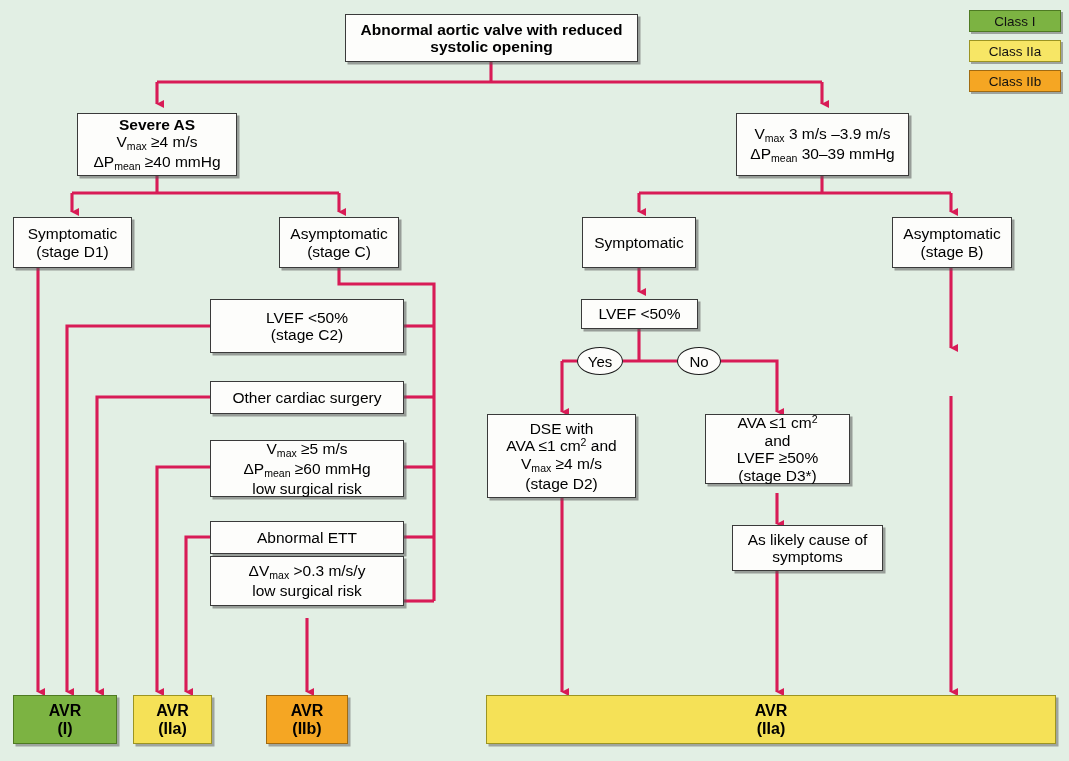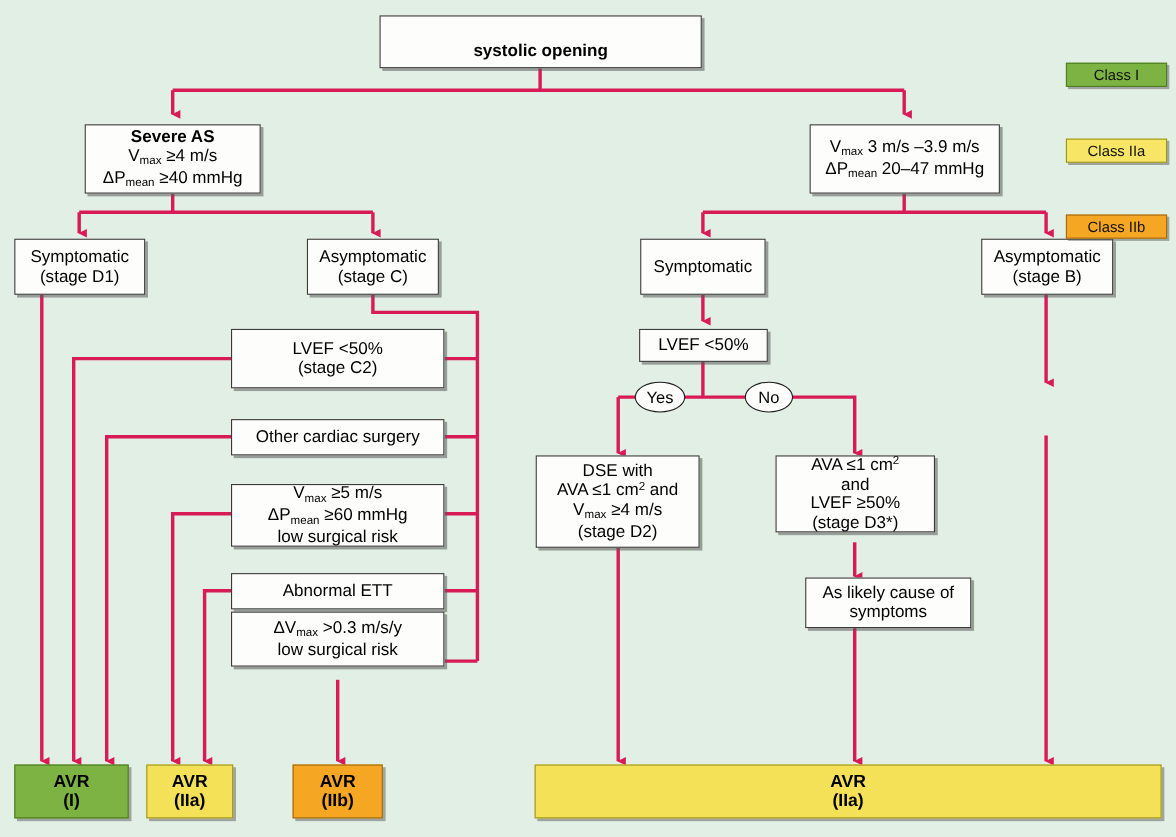--- a/index.html
+++ b/index.html
@@ -52,21 +52,20 @@
   .term.c2b{background:#f5a623;border-color:#a06a11;}
 
   .legend{position:absolute;right:8px;top:10px;z-index:10;}
   .legend .li{
     box-sizing:border-box;
     width:92px;height:22px;margin-bottom:8px;
     display:flex;align-items:center;justify-content:center;
     font-size:13.5px;font-weight:normal;color:#111;
     border:1.3px solid #4a4a26;
     box-shadow:2px 2px 0 rgba(90,90,90,.5);
-    margin-top:47px;
   }
   .legend .li.l1{background:#7cb342;border-color:#4e7a22;}
   .legend .li.l2{background:#f7e665;border-color:#9c9422;}
   .legend .li.l3{background:#f5a623;border-color:#a06a11;}
 
   sub{font-size:.68em;vertical-align:-0.28em;letter-spacing:0;}
   sup{font-size:.68em;vertical-align:0.45em;}
   .nw{white-space:nowrap;}
 </style>
 </head>
@@ -145,37 +144,37 @@
     <div class="li l2">
       <span>Class IIa</span>
     </div>
     <div class="li l3">
       <span>Class IIb</span>
     </div>
   </div>
 
   <div class="node bold" style="left:345px;top:14px;width:293px;height:48px;">
     <div class="txt">
-      <br>
+      <span>Abnormal aortic valve with reduced</span><br>
       <span>systolic opening</span>
     </div>
   </div>
 
   <div class="node" style="left:77px;top:113px;width:160px;height:63px;">
     <div class="txt">
       <span class="hd">Severe AS</span>
       <span class="nw"><span>V</span><sub>max</sub><span> ≥4 m/s</span></span><br>
       <span class="nw"><span>ΔP</span><sub>mean</sub><span> ≥40 mmHg</span></span>
     </div>
   </div>
 
   <div class="node" style="left:736px;top:113px;width:173px;height:63px;">
     <div class="txt">
       <span class="nw"><span>V</span><sub>max</sub><span> 3 m/s –3.9 m/s</span></span><br>
-      <span class="nw"><span>ΔP</span><sub>mean</sub><span> 20–47 mmHg</span></span>
+      <span class="nw"><span>ΔP</span><sub>mean</sub><span> 30–39 mmHg</span></span>
     </div>
   </div>
 
   <div class="node" style="left:13px;top:217px;width:119px;height:51px;">
     <div class="txt">
       <span>Symptomatic</span><br>
       <span>(stage D1)</span>
     </div>
   </div>
 

